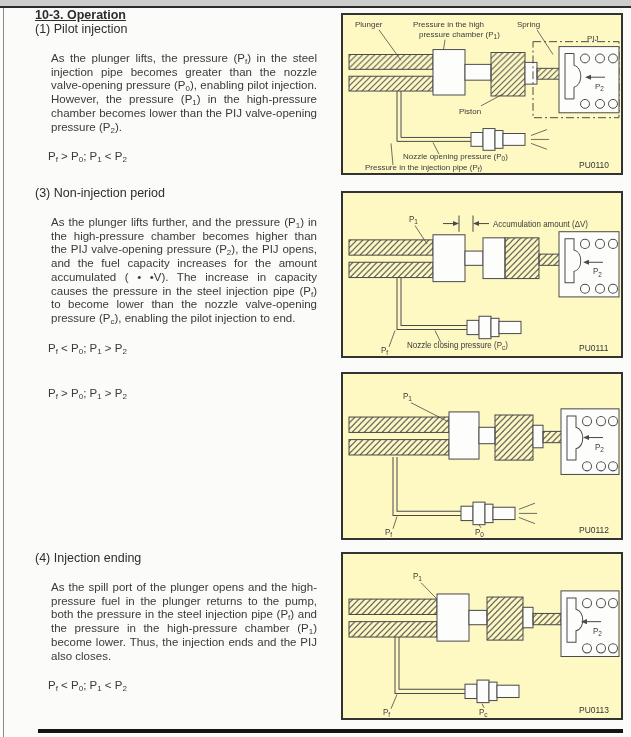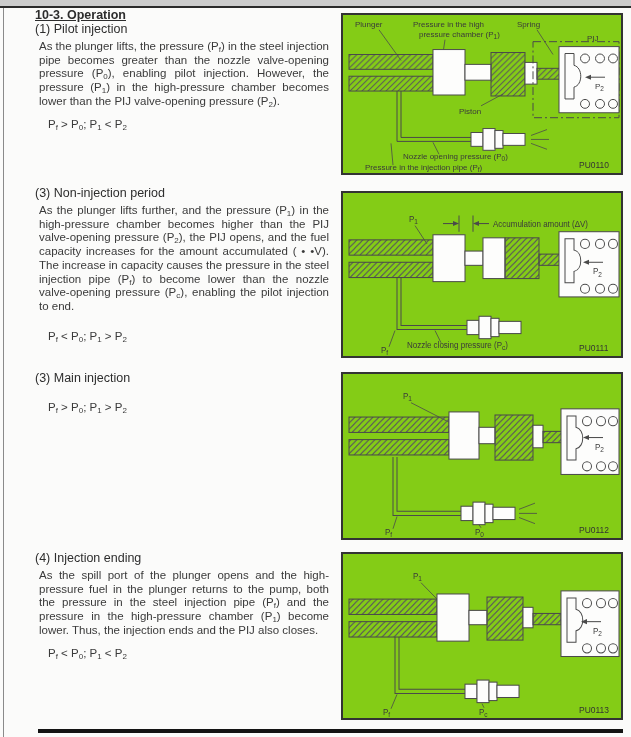--- a/index.html
+++ b/index.html
@@ -8,28 +8,28 @@
     background:#fbfbfa; font-family:"Liberation Sans", sans-serif; color:#3a3a3a;
   }
   .top-band  { position:absolute; left:0; top:0; width:631px; height:6px; background:#cccccc; }
   .top-rule  { position:absolute; left:0; top:6px; width:631px; height:2px; background:#2b2b2b; }
   .left-rule { position:absolute; left:3px; top:8px; bottom:0; width:1px; background:#8a8a8a; }
   .bottom-rule { position:absolute; left:38px; top:729px; width:585px; height:4px; background:#141414; }
 
   .sec { position:absolute; left:35px; width:298px; }
   .sec h1 { margin:0; font-size:12.5px; line-height:14px; font-weight:bold; color:#2d2d2d;text-decoration:underline; }
   .sec h2 { margin:0; font-size:12.5px; line-height:14px; font-weight:normal; color:#2d2d2d; }
-  .sec p  { margin:4px; font-size:11.5px; line-height:13.7px; text-align:justify; color:#3a3a3a; }
+  .sec p  { margin:16px; font-size:11.5px; line-height:13.7px; text-align:justify; color:#3a3a3a; }
   .formula { margin:9px 0 0 13px; font-size:11.5px; color:#3a3a3a; }
   .formula-lg { margin-top:16px; }
   sub { font-size:8px; line-height:0; vertical-align:-2px; }
 
   .fig {
     position:absolute; left:341px; width:282px; margin:0; box-sizing:border-box;
-    border:2px solid #333333; background:#84cc16;
+    border:2px solid #333333; background:#fef9c3;
   }
   .fig svg { display:block; width:100%; height:100%; }
   svg text { font-family:"Liberation Sans", sans-serif; font-size:8px; fill:#3a3a3a; }
   text.code { font-size:8.5px; fill:#333; }
   .mk { stroke:#4a4a4a; stroke-width:1; fill:none; }
   .mkw { stroke:#4a4a4a; stroke-width:1; fill:#fdfdfc; }
   .mkh { stroke:#4a4a4a; stroke-width:1; fill:url(#hatch); }
   .ldr { stroke:#4a4a4a; stroke-width:0.8; fill:none; }
   .arrow { fill:#4a4a4a; stroke:none; }
 </style>
@@ -174,21 +174,20 @@
       </g>
       <text x="64" y="152"><tspan>Nozzle closing pressure (P</tspan><tspan dy="2" font-size="6.5">c</tspan><tspan dy="-2">)</tspan></text>
       <path class="ldr" d="M98,147 L92,135"></path>
       <text x="38" y="157"><tspan>P</tspan><tspan dy="2" font-size="6.5">f</tspan></text>
       <path class="ldr" d="M46,151 L52,135"></path>
       <text class="code" x="236" y="155"><tspan>PU0111</tspan></text>
     </svg>
   </figure>
 
   <section class="sec" style="top:371px">
-    <h2>(3) Main injection</h2>
     <div class="formula formula-lg">P<sub>f</sub> &gt; P<sub>0</sub>; P<sub>1</sub> &gt; P<sub>2</sub></div>
   </section>
 
   <figure class="fig" style="top:372px;height:168px">
     <svg viewBox="0 0 278 160" preserveAspectRatio="none">
       <text x="60" y="24"><tspan>P</tspan><tspan dy="2" font-size="6.5">1</tspan></text>
       <path class="ldr" d="M68,28 L108,48"></path>
 
       <g>
         <rect class="mkh" x="6" y="42" width="100" height="15"></rect>

